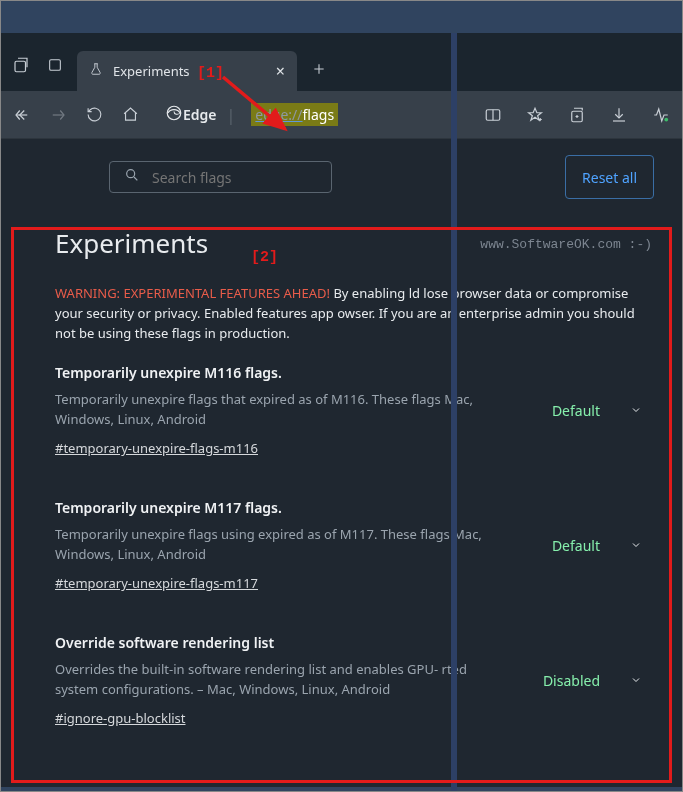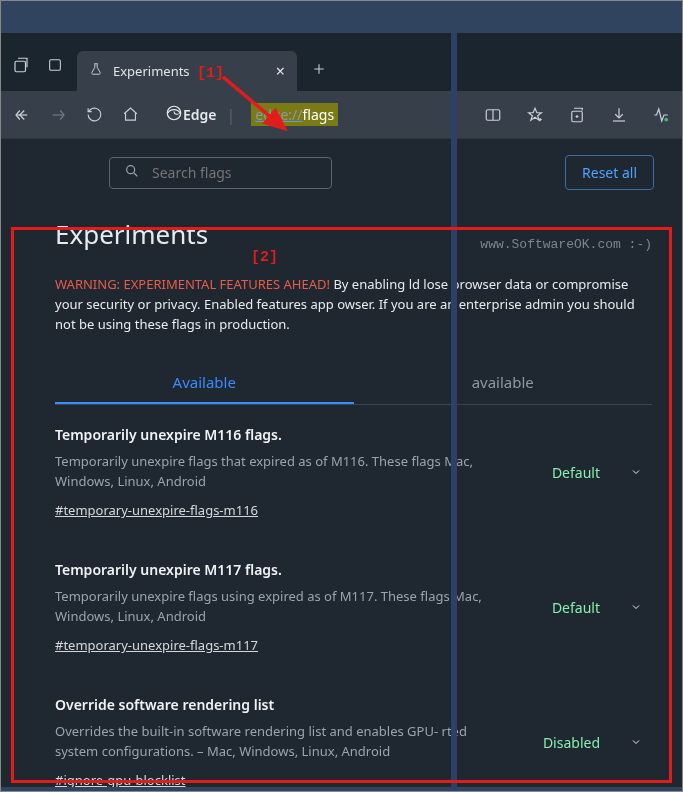--- a/index.html
+++ b/index.html
@@ -23,21 +23,21 @@
   .url-hi { background:#7a7b16; color:#fff; padding:2px 4px; }
   .url-pre { color:#8f98a2; }
   .url-link { text-decoration:underline; text-decoration-color:#6198d8; }
   .toolbar-right { margin-left:auto; display:flex; align-items:center; gap:20px; }
 
   
   .content { position:absolute; top:106px; left:0; right:0; bottom:4px; background:#1f2730; color:#e8ebee; overflow:hidden; }
   .searchrow { display:flex; align-items:center; gap:20px; padding:16px 28px; }
   .searchbox { flex:1; height:32px; border:1px solid #5a6570; border-radius:4px; display:flex; align-items:center; gap:12px; padding:12px 14px; margin-left:80px; max-width:350px; }
   .searchbox input { background:transparent; border:none; outline:none; color:#cfd5da; font-size:14px; width:100%; }
-  .resetbtn { border:1px solid #3a6ea5; color:#4fa3ff; background:transparent; height:35px; padding:0 16px; border-radius:4px; font-size:14px; }
+  .resetbtn { border:1px solid #3a6ea5; color:#4fa3ff; background:transparent; height:44px; padding:0 16px; border-radius:4px; font-size:14px; }
 
   .page { padding:0 30px 30px 54px; }
   h1.page-title { font-size:26px; font-weight:400; margin-top:10px; }
   .warn { margin-top:22px; font-size:13px; line-height:1.55; }
   .warn .lead { color:#e85c4a; }
 
   .tabs { display:flex; margin-top:28px; border-bottom:1px solid #3a4450; }
   .tabs .t { flex:1; text-align:center; padding:10px 0; font-size:15px; color:#8f98a2; }
   .tabs .t.active { color:#3b8bff; border-bottom:2px solid #3b8bff; }
 
@@ -187,24 +187,20 @@
         <div style="flex:1"></div>
         <button class="resetbtn">Reset all</button>
       </div>
 
       <div class="page">
         <h1 class="page-title">Experiments</h1>
         <p class="warn">
           <span class="lead">WARNING: EXPERIMENTAL FEATURES AHEAD!</span><span> By enabling</span> <span>ld lose browser data or compromise your security or privacy. Enabled features app</span> <span>owser. If you are an enterprise admin you should not be using these flags in production.</span>
         </p>
 
-        <div class="tabs">
-          <div class="t active">Available</div>
-          <div class="t">available</div>
-        </div>
 
         <div class="flag">
           <div class="flag-left">
             <div class="flag-title">Temporarily unexpire M116 flags.</div>
             <div class="flag-desc"><span>Temporarily unexpire flags that expired as of M116. These flags</span> <span>Mac, Windows, Linux, Android</span></div>
             <a class="flag-anchor">#temporary-unexpire-flags-m116</a>
           </div>
           <div class="flag-right">
             <div class="flag-sel">
               <span>Default</span>

